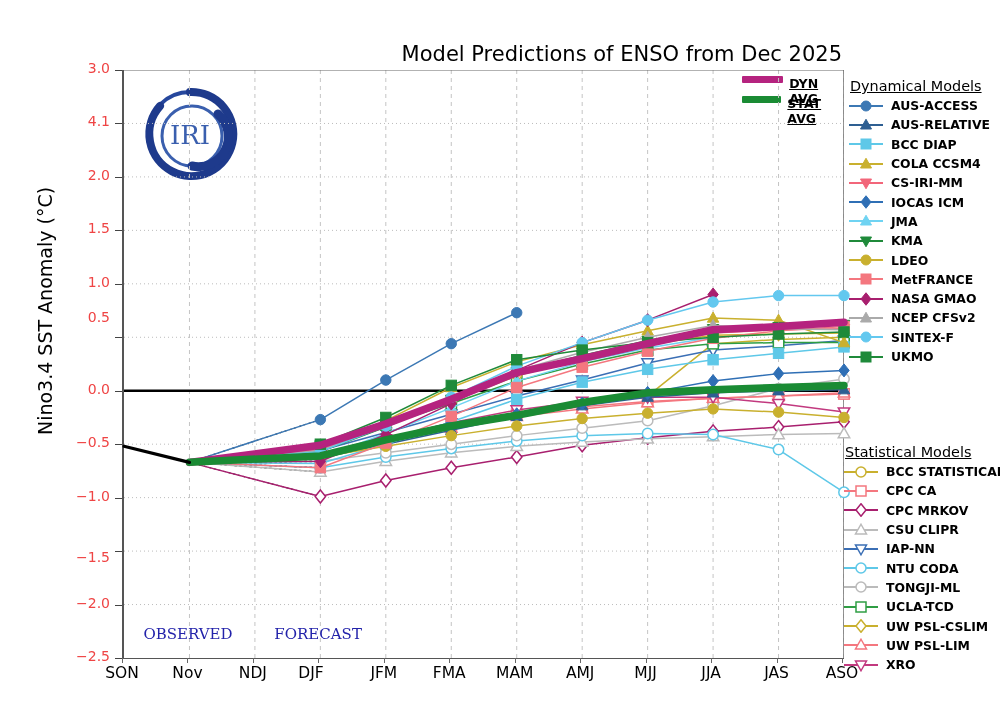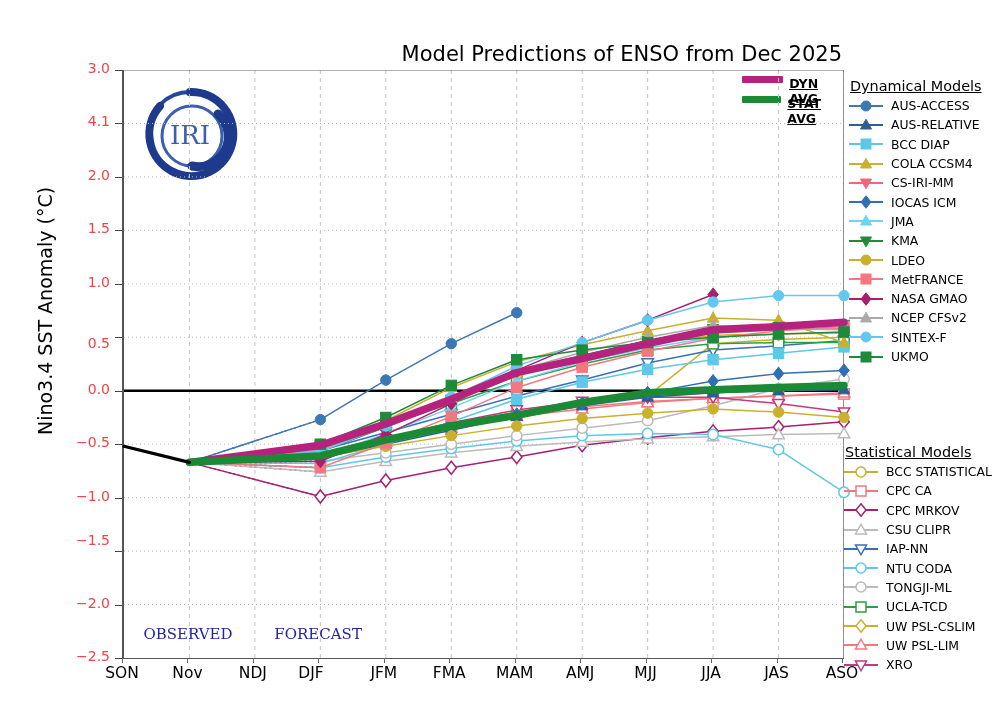--- a/index.html
+++ b/index.html
@@ -29,21 +29,21 @@
   .phase{position:absolute;font-size:15px;color:#2222aa;font-family:"DejaVu Serif",serif;}
 
   .avg-legend{position:absolute;left:742px;top:76px;width:108px;font-size:12.5px;font-weight:bold;color:#000;}
   .avg-row{display:flex;align-items:flex-start;height:20px;text-decoration:underline;}
   .avg-swatch{width:42px;height:7px;margin-right:6px;border-radius:1px;}
 
   .legend{position:absolute;font-size:12.4px;color:#000;}
   .legend-title{font-size:14.4px;color:#000;margin-bottom:2px;margin-left:2px;text-decoration:underline;}
   .legend-row{display:flex;align-items:center;height:19.3px;}
   .legend-key{width:36px;height:14px;position:relative;flex:0 0 36px;}
-  .legend-label{margin-left:7px;white-space:nowrap;}
+  .legend-label{margin-left:7px;white-space:nowrap;font-weight:bold;}
 
   .iri{position:absolute;left:140px;top:84px;width:100px;height:100px;}
 </style>
 </head>
 <body>
 
 <div id="root">
 
   <div class="title">Model Predictions of ENSO from Dec 2025</div>
   <div class="ylabel">Nino3.4 SST Anomaly (°C)</div>
@@ -429,29 +429,29 @@
       <div class="ytick" style="left: 40px; width: 70px; top: 60px;">3.0</div>
       <div class="ytickmark" style="left: 115px; top: 70px; width: 7px;"></div>
       <div class="ytick" style="left: 40px; width: 70px; top: 113.455px;">4.1</div>
       <div class="ytickmark" style="left: 115px; top: 123.455px; width: 7px;"></div>
       <div class="ytick" style="left: 40px; width: 70px; top: 166.909px;">2.0</div>
       <div class="ytickmark" style="left: 115px; top: 176.909px; width: 7px;"></div>
       <div class="ytick" style="left: 40px; width: 70px; top: 220.364px;">1.5</div>
       <div class="ytickmark" style="left: 115px; top: 230.364px; width: 7px;"></div>
       <div class="ytick" style="left: 40px; width: 70px; top: 273.818px;">1.0</div>
       <div class="ytickmark" style="left: 115px; top: 283.818px; width: 7px;"></div>
-      <div class="ytick" style="left: 40px; width: 70px; top: 335px;">0.5</div>
+      <div class="ytick" style="left: 40px; width: 70px; top: 309px;">0.5</div>
       <div class="ytickmark" style="left: 115px; top: 337.273px; width: 7px;"></div>
       <div class="ytick" style="left: 40px; width: 70px; top: 380.727px;">0.0</div>
       <div class="ytickmark" style="left: 115px; top: 390.727px; width: 7px;"></div>
       <div class="ytick" style="left: 40px; width: 70px; top: 434.182px;">−0.5</div>
       <div class="ytickmark" style="left: 115px; top: 444.182px; width: 7px;"></div>
       <div class="ytick" style="left: 40px; width: 70px; top: 487.636px;">−1.0</div>
       <div class="ytickmark" style="left: 115px; top: 497.636px; width: 7px;"></div>
-      <div class="ytick" style="left: 40px; width: 70px; top: 532px;">−1.5</div>
+      <div class="ytick" style="left: 40px; width: 70px; top: 549px;">−1.5</div>
       <div class="ytickmark" style="left: 115px; top: 551.091px; width: 7px;"></div>
       <div class="ytick" style="left: 40px; width: 70px; top: 594.545px;">−2.0</div>
       <div class="ytickmark" style="left: 115px; top: 604.545px; width: 7px;"></div>
       <div class="ytick" style="left: 40px; width: 70px; top: 648px;">−2.5</div>
       <div class="ytickmark" style="left: 115px; top: 658px; width: 7px;"></div>
     </div>
   <div id="xticks">
       <div class="xtick" style="left: 77px; top: 664px;">SON</div>
       <div class="xtickmark" style="left: 122px; top: 658px;"></div>
       <div class="xtick" style="left: 142.455px; top: 664px;">Nov</div>

